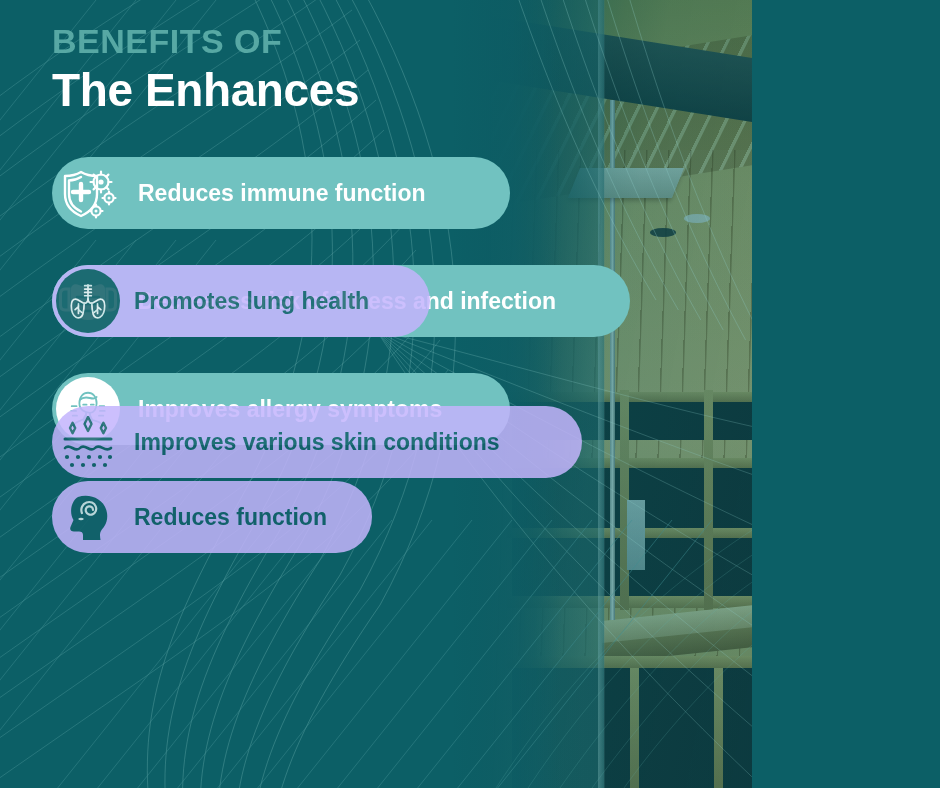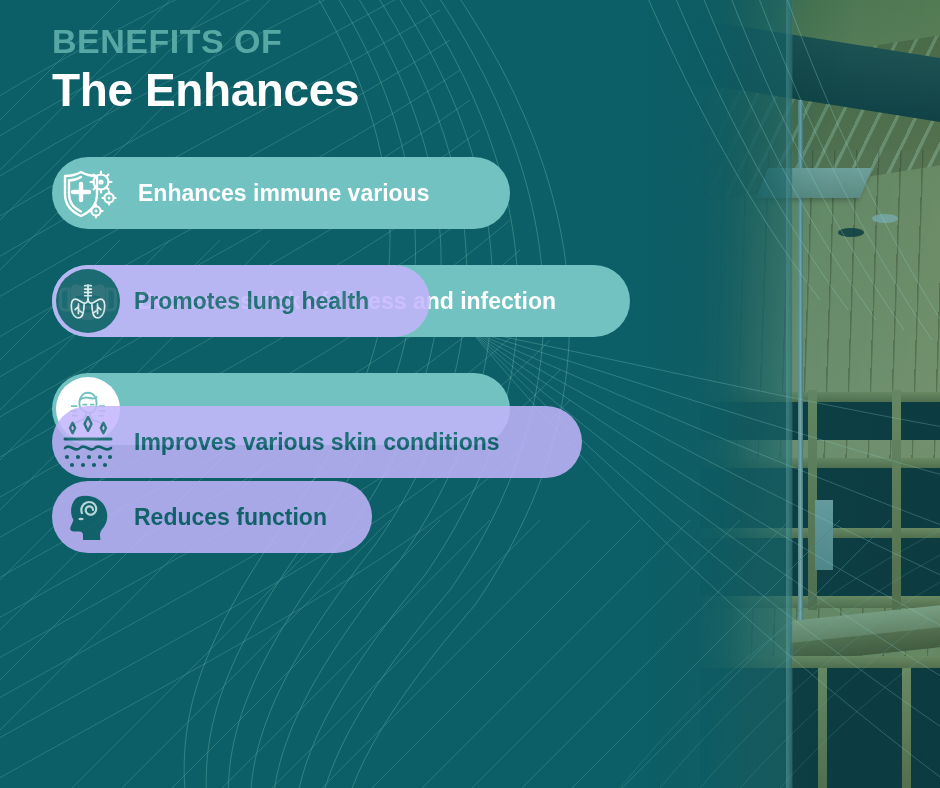--- a/index.html
+++ b/index.html
@@ -3,21 +3,21 @@
 <meta charset="utf-8">
 <style>
   * { margin:0; padding:0; box-sizing:border-box; }
   html,body { width:940px; height:788px; overflow:hidden; }
   body {
     font-family: "Liberation Sans", sans-serif;
     background:#0c5f66;
   }
   #poster{
     position:relative;
-    width:940px; height:788px;
+    width:752px; height:788px;
     background:#0c5f66;
     overflow:hidden;
   }
 
   
   .photo-wrap{
     position:absolute; top:0; right:0;
     width:300px; height:788px;
     overflow:hidden;
   }
@@ -342,21 +342,21 @@
                      M49.4,8.6 L47.3,10.7 M36.7,21.3 L34.6,23.4"></path>
             <circle cx="50" cy="32" r="4.6"></circle>
             <circle cx="50" cy="32" r="1.5" fill="#ffffff" stroke="none"></circle>
             <path d="M50,25.5 L50,27 M50,37 L50,38.5 M43.5,32 L45,32 M55,32 L56.5,32"></path>
             <circle cx="37" cy="45" r="4.6"></circle>
             <circle cx="37" cy="45" r="1.5" fill="#ffffff" stroke="none"></circle>
             <path d="M37,38.5 L37,40 M37,50 L37,51.5 M30.5,45 L32,45 M42,45 L43.5,45"></path>
           </g>
         </svg>
       </div>
-      <div class="pill-label">Enhances immune various</div>
+      <div class="pill-label">Reduces immune function</div>
     </div>
 
     <div class="pill light" style="width:378px;">
       <div class="pill-icon">
         <div class="badge-dark">
           <svg width="42" height="42" viewBox="0 0 44 44">
             <g fill="none" stroke="#d7eaec" stroke-width="1.8" stroke-linecap="round" stroke-linejoin="round">
               <path d="M22,5 L22,22"></path>
               <path d="M18.5,6 L25.5,6 M18.5,9.5 L25.5,9.5 M18.5,13 L25.5,13 M18.5,16.5 L25.5,16.5"></path>
               <path d="M22,20 C22,24 19,25 17,24 C14,22.5 11,20 9,20 C6,20 4.5,23 4.5,27
@@ -429,20 +429,21 @@
               <path d="M21,27 L21,30 C21,32 19,33.5 16.5,34.5 L12,36.5
                        C9,37.7 8,39.5 8,42"></path>
               <path d="M21,29 C19,31 18,34 19.5,37 C20.5,39 21.5,41 21,42.5"></path>
               <path d="M25,29 C26.5,31.5 27.5,34 27,37"></path>
               <path d="M6,20 L11,20 M5.5,25 L10.5,25 M7,30 L11.5,30"></path>
               <path d="M35,20 L40,20 M35.5,25 L40.5,25 M34.5,30 L39,30"></path>
             </g>
           </svg>
         </div>
       </div>
+      <div class="pill-label">Improves allergy symptoms</div>
     </div>
 
     <div class="pill light" style="width:320px;">
       <div class="pill-icon">
         <svg width="56" height="56" viewBox="0 0 56 56">
           <path d="M18,8 C30,4 45,10 47,24 C48.5,34 43,39 41,42
                    C39.5,44.5 40,48 40.5,51 L23,51 L23,46
                    C23,43.5 21.5,42.5 19,42.5 L14,42.5
                    C11,42.5 9.5,40.5 10.5,38 L13.5,31
                    C9,24 11,12 18,8 Z" fill="#12626b"></path>

